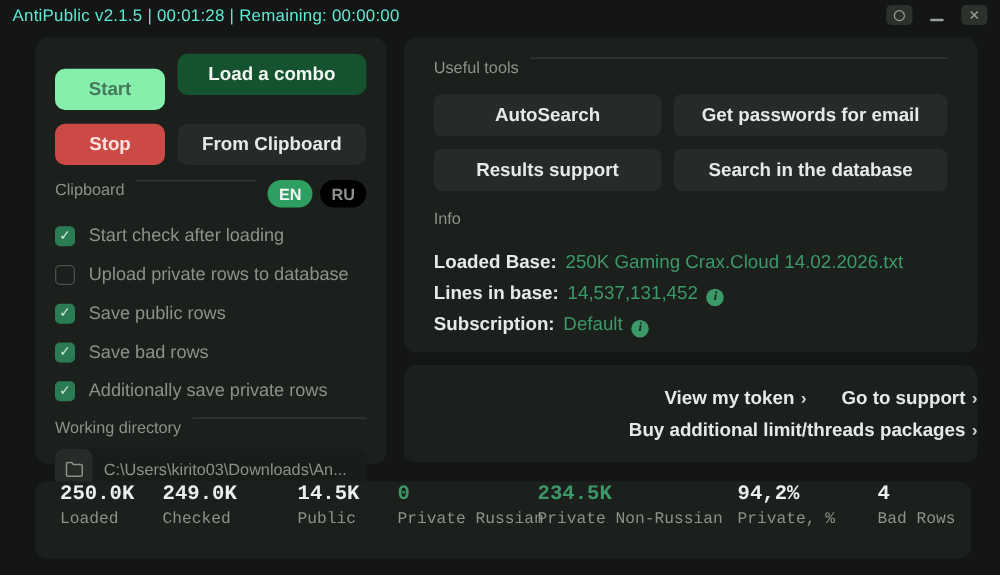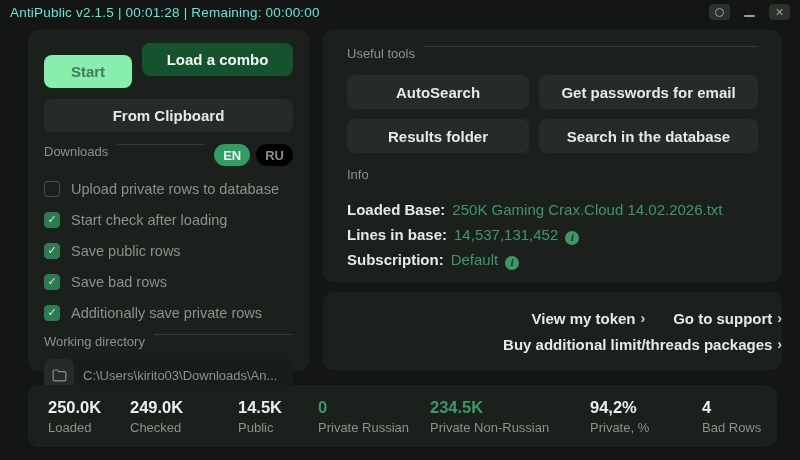--- a/index.html
+++ b/index.html
@@ -23,21 +23,21 @@
   .circle-glyph { width:9px; height:9px; border:1.6px solid #9aa09a; border-radius:50%; }
   .close-glyph { font-size:11px; font-weight:700; }
 
   
   .card { position:absolute; background:#1c201d; border-radius:10px; }
   .left-card  { left:28px;  top:30px;  width:281px; height:341px; padding:13px 16px; }
   .tools-card { left:323px; top:30px;  width:459px; height:252px; padding:16px 24px; }
   .links-card { left:323px; top:292px; width:459px; height:78px;
     display:flex; flex-direction:column; align-items:flex-end; justify-content:center; gap:9px; }
   .stats-card { left:28px;  top:385px; width:749px; height:62px;
-    display:flex; align-items:center; padding-left:20px; }
+    display:flex; align-items:flex-start; padding-left:20px;font-family:Liberation Mono, monospace; }
 
   
   .btn-row { display:flex; gap:10px; margin-bottom:11px; }
   .btn { height:33px; border-radius:8px; border:none; font-family:inherit;
     font-size:15px; font-weight:600; display:flex; align-items:center;
     justify-content:center; cursor:pointer; }
   .btn-start { flex:0 0 88px; background:#86efac; color:#47795c;margin-top:12px; }
   .btn-load  { flex:1; background:#14532d; color:#f2f7f3; }
   .btn-stop  { flex:0 0 88px; background:#cb4a45; color:#ffe2df; }
   .btn-clip  { flex:1; background:#262b28; color:#e7e9e7; }
@@ -116,40 +116,41 @@
     </div>
   </div>
 </div>
 
 <div class="card left-card">
   <div class="btn-row">
     <button class="btn btn-start">Start</button>
     <button class="btn btn-load">Load a combo</button>
   </div>
   <div class="btn-row">
+    <button class="btn btn-stop">Stop</button>
     <button class="btn btn-clip">From Clipboard</button>
   </div>
 
   <div class="section-row">
-    <span class="section-label">Downloads</span>
+    <span class="section-label">Clipboard</span>
     <span class="section-line"></span>
     <div class="lang-pills">
       <span class="pill active">EN</span>
       <span class="pill">RU</span>
     </div>
   </div>
 
   <div class="check-list">
     <div class="check-row">
+      <span class="checkbox checked"></span>
+      <span class="check-label">Start check after loading</span>
+    </div>
+    <div class="check-row">
       <span class="checkbox"></span>
       <span class="check-label">Upload private rows to database</span>
-    </div>
-    <div class="check-row">
-      <span class="checkbox checked"></span>
-      <span class="check-label">Start check after loading</span>
     </div>
     <div class="check-row">
       <span class="checkbox checked"></span>
       <span class="check-label">Save public rows</span>
     </div>
     <div class="check-row">
       <span class="checkbox checked"></span>
       <span class="check-label">Save bad rows</span>
     </div>
     <div class="check-row">
@@ -173,21 +174,21 @@
 </div>
 
 <div class="card tools-card">
   <div class="section-row" style="margin-top:0;">
     <span class="section-label">Useful tools</span>
     <span class="section-line"></span>
   </div>
   <div class="tools-grid">
     <button class="tool-btn">AutoSearch</button>
     <button class="tool-btn">Get passwords for email</button>
-    <button class="tool-btn">Results folder</button>
+    <button class="tool-btn">Results support</button>
     <button class="tool-btn">Search in the database</button>
   </div>
 
   <div class="section-row info-block">
     <span class="section-label">Info</span>
     <span class="section-line"></span>
   </div>
   <div style="margin-top:9px;">
     <div class="info-row">
       <span class="info-label">Loaded Base:</span>

